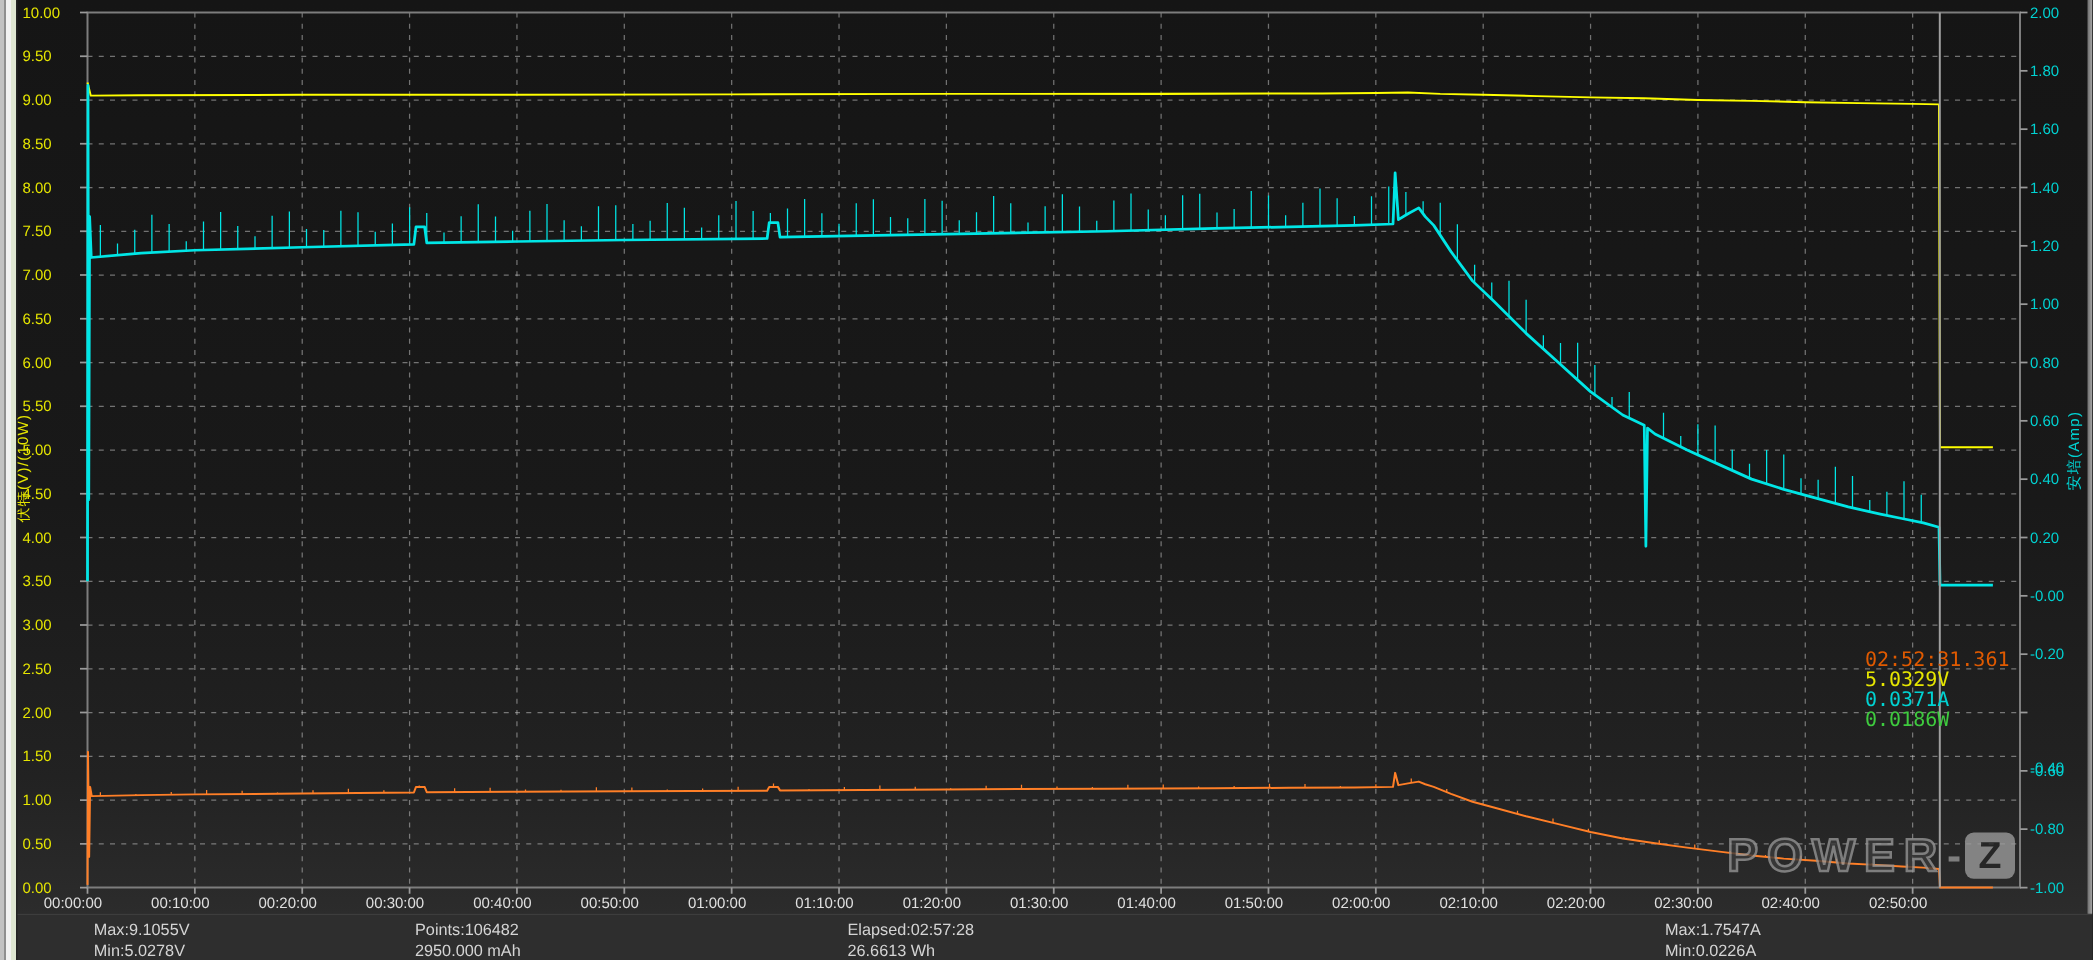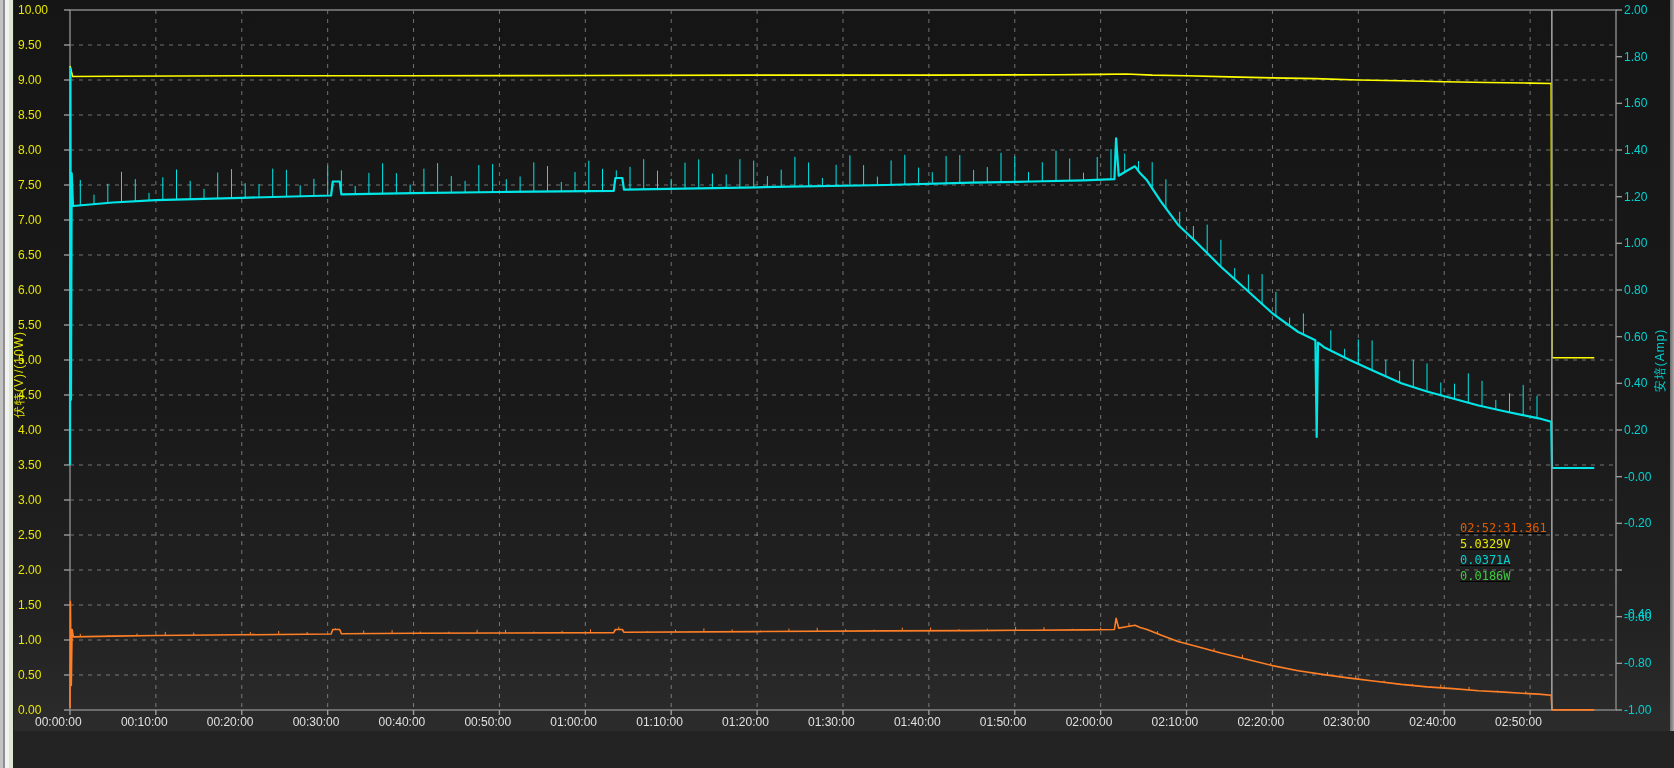--- a/index.html
+++ b/index.html
@@ -21,22 +21,22 @@
   .tick-label{position:absolute;font-size:12px;line-height:12px;}
   .tick-left{color:#e6e600;width:44px;text-align:left;}
   .tick-right{color:#00d2d2;text-align:left;}
   .tick-x{color:#e0e0e0;width:70px;}
   
   #legend{position:absolute;left:84px;top:18px;z-index:5;}
   .legend-item{display:flex;align-items:center;height:17px;}
   .legend-swatch{width:33px;height:0;border-top-width:2px;border-top-style:solid;margin-right:5px;}
   .legend-label{font-size:12px;color:#b6b6b6;}
   
-  #tooltip{position:absolute;left:1460px;top:520px;z-index:6;
-    font-family:"DejaVu Sans Mono","Liberation Mono",monospace;font-size:12px;line-height:16px;text-decoration:underline;}
+  #tooltip{position:absolute;left:1492px;top:520px;z-index:6;
+    font-family:"DejaVu Sans Mono","Liberation Mono",monospace;font-size:16px;line-height:16px;}
   
   #watermark{position:absolute;right:62px;top:666px;z-index:4;display:flex;align-items:center;opacity:.8;}
   #wm-text{font-size:37px;font-weight:700;letter-spacing:7px;color:#3a3a3a;
     -webkit-text-stroke:2px #949494;line-height:37px;}
   #wm-dash{font-size:34px;font-weight:700;color:#949494;margin:0 3px 0 1px;line-height:34px;}
   #wm-z{width:40px;height:37px;background:#9a9a9a;border-radius:7px;color:#262626;
     font-size:30px;font-weight:700;display:flex;align-items:center;justify-content:center;}
   
   #status-bar{position:absolute;left:0;top:731px;width:1674px;height:37px;
     background:#2e2e2e;border-top:1px solid #3d3d3d;font-size:13px;color:#d4d4d4;z-index:20;}
@@ -218,15 +218,30 @@
       </div>
 
 
     <div id="tooltip">
         <div style="color: rgb(224, 90, 0);">02:52:31.361</div>
         <div style="color: rgb(230, 230, 0);">5.0329V</div>
         <div style="color: rgb(0, 210, 210);">0.0371A</div>
         <div style="color: rgb(62, 203, 62);">0.0186W</div>
       </div>
 
+    <div id="watermark">
+      <span id="wm-text">POWER</span>
+        <span id="wm-dash">-</span>
+        <span id="wm-z">Z</span>
+    </div>
   </div>
 
+  <div id="status-bar">
+    <span class="stat" style="left:75px;top:4px">Max:9.1055V</span>
+    <span class="stat" style="left:75px;top:21px">Min:5.0278V</span>
+    <span class="stat" style="left:332px;top:4px">Points:106482</span>
+    <span class="stat" style="left:332px;top:21px">2950.000 mAh</span>
+    <span class="stat" style="left:678px;top:4px">Elapsed:02:57:28</span>
+    <span class="stat" style="left:678px;top:21px">26.6613 Wh</span>
+    <span class="stat" style="left:1332px;top:4px">Max:1.7547A</span>
+    <span class="stat" style="left:1332px;top:21px">Min:0.0226A</span>
+  </div>
 </div>
 
 </body></html>

